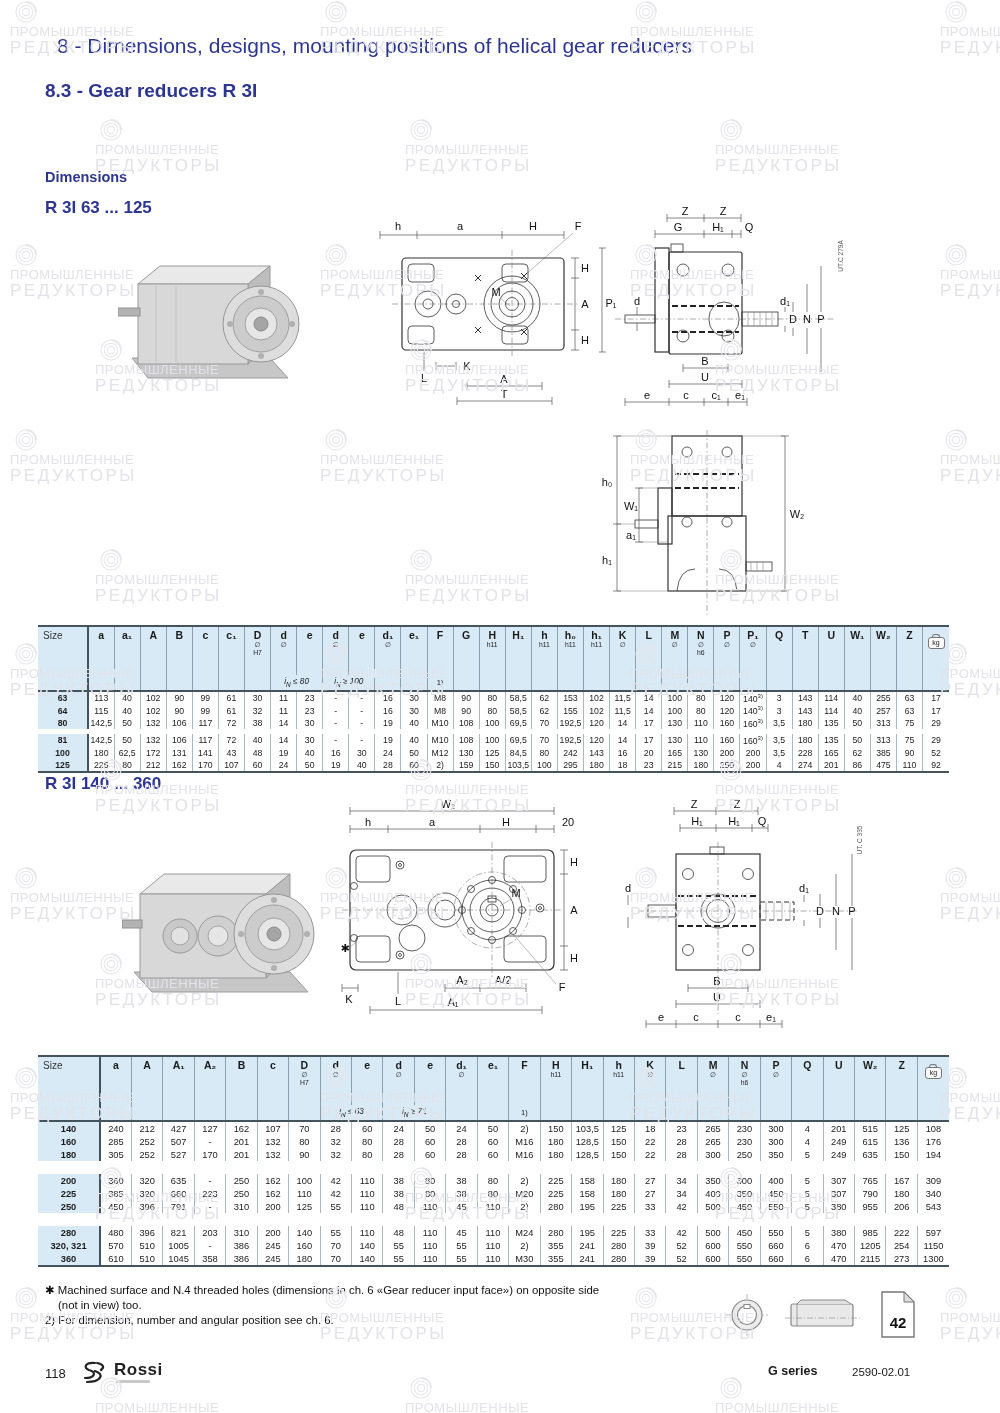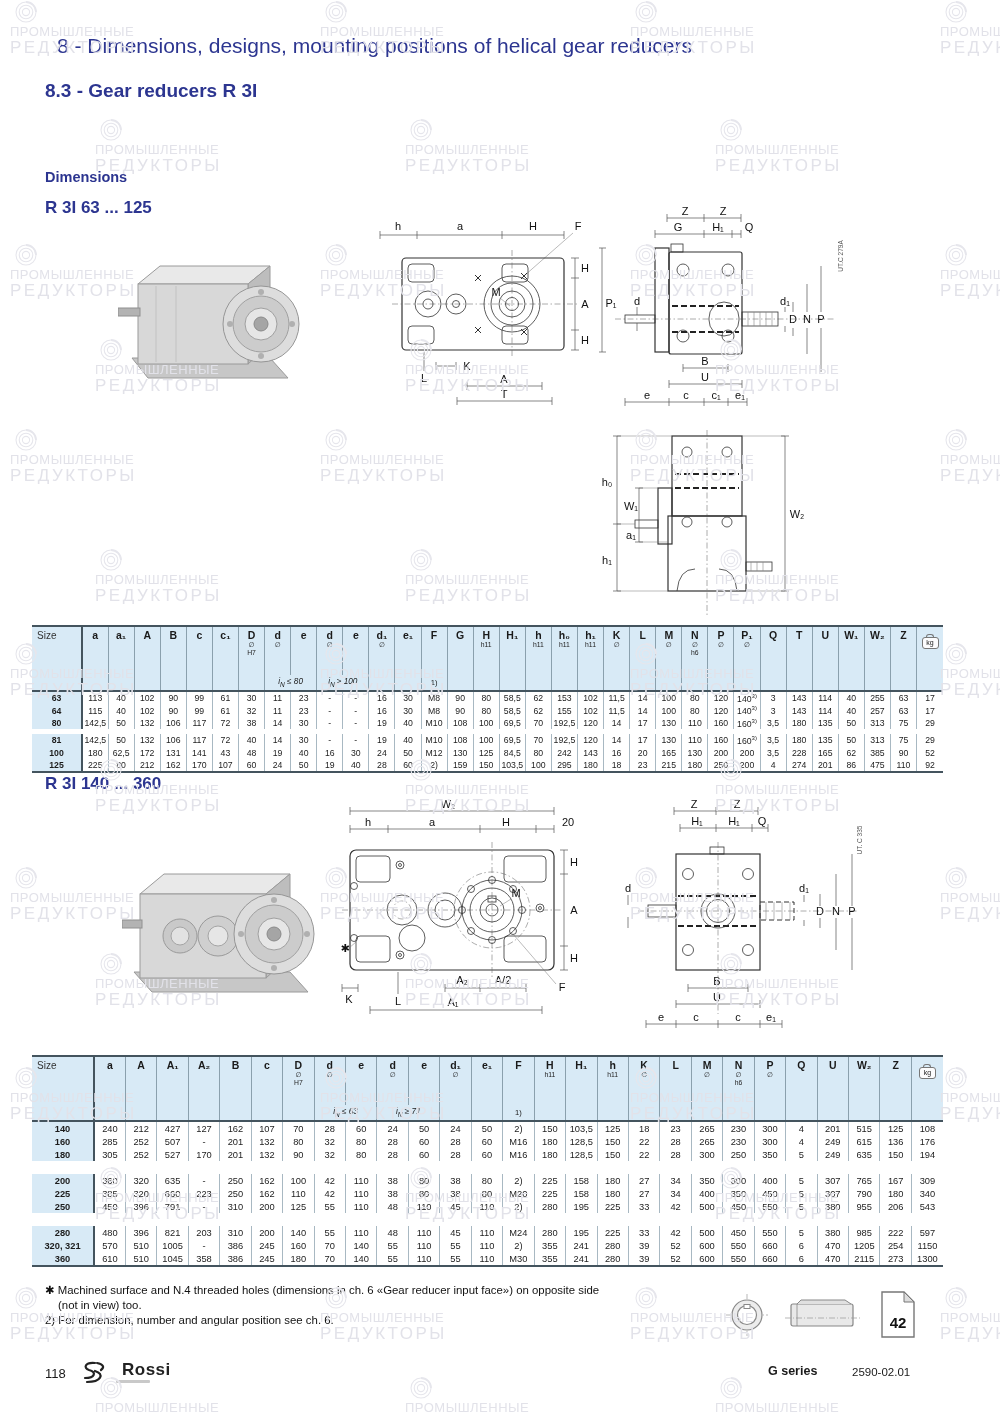--- a/index.html
+++ b/index.html
@@ -14,21 +14,21 @@
   .wm svg{display:block;margin:0 0 1px 4px;}
   
   .abs{position:absolute;z-index:2;}
   .h-chapter{left:45px;top:34px;font-size:21px;color:#2c3590;font-weight:400;margin-left:12px;}
   .h-section{left:45px;top:80px;font-size:19px;color:#2c3590;font-weight:bold;}
   .h-sub{left:45px;top:132px;font-size:14.5px;color:#2c3590;font-weight:bold;margin-top:37px;}
   .h-range{font-size:17px;color:#2c3590;font-weight:bold;}
   #range1{left:45px;top:198px;}
   #range2{left:45px;top:774px;}
   
-  .tblwrap{position:absolute;left:32px;width:911px;z-index:2;}
+  .tblwrap{position:absolute;left:38px;width:911px;z-index:2;}
   #table1{top:625px;}
   #table2{top:1055px;}
   table.dim{border-collapse:collapse;table-layout:fixed;width:100%;
             border-top:2px solid #44545e;border-bottom:2px solid #44545e;}
   table.dim th,table.dim td{padding:0;text-align:center;vertical-align:middle;}
   table.dim thead th{background:#d8eaf6;border-left:1px solid #8aa0ad;}
   table.dim thead tr.r1 th{vertical-align:top;padding-top:3px;height:45px;}
   table.dim thead tr.r2 th{height:15px;border-bottom:2px solid #44545e;font-weight:normal;}
   table.dim thead tr.r2 th.pair{font-style:italic;font-size:8.2px;}
   table.dim thead tr.r2 th.note{font-size:7.6px;}
@@ -56,21 +56,21 @@
   .bod{stroke:#333;stroke-width:1.2;fill:none;}
   .bod2{stroke:#333;stroke-width:.8;fill:none;}
   .cl{stroke:#666;stroke-width:.55;stroke-dasharray:6,2.5,1.5,2.5;fill:none;}
   .hid{stroke:#222;stroke-width:1.8;stroke-dasharray:6,3;fill:none;}
   .hair{stroke:#777;stroke-width:.5;fill:none;}
   
   .fn{left:45px;top:1283px;font-size:11.4px;line-height:1.32;color:#111;z-index:2;}
   .fn .hang{padding-left:13px;text-indent:-13px;}
   .pgnum{left:45px;top:1366px;font-size:13px;z-index:2;}
   .logo{left:80px;top:1358px;z-index:2;display:flex;align-items:center;}
-  .logo .word{font-size:17px;font-weight:bold;letter-spacing:.5px;color:#222;margin-left:12px;line-height:1;}
+  .logo .word{font-size:17px;font-weight:bold;letter-spacing:.5px;color:#222;margin-left:4px;line-height:1;}
   .logo .tag{height:3px;width:34px;background:#c9c9c9;margin:2px 0 0 6px;border-radius:1px;}
   .gser{left:768px;top:1364px;font-size:12.5px;font-weight:bold;z-index:2;}
   .dcode{left:852px;top:1366px;font-size:11.5px;z-index:2;}
   .fnicons{left:725px;top:1290px;z-index:2;display:flex;align-items:center;gap:14px;}
 </style>
 </head>
 <body>
 
 <div class="abs h-chapter">8 - Dimensions, designs, mounting positions of helical gear reducers</div>
 <div class="abs h-section">8.3 - Gear reducers R 3I</div>

